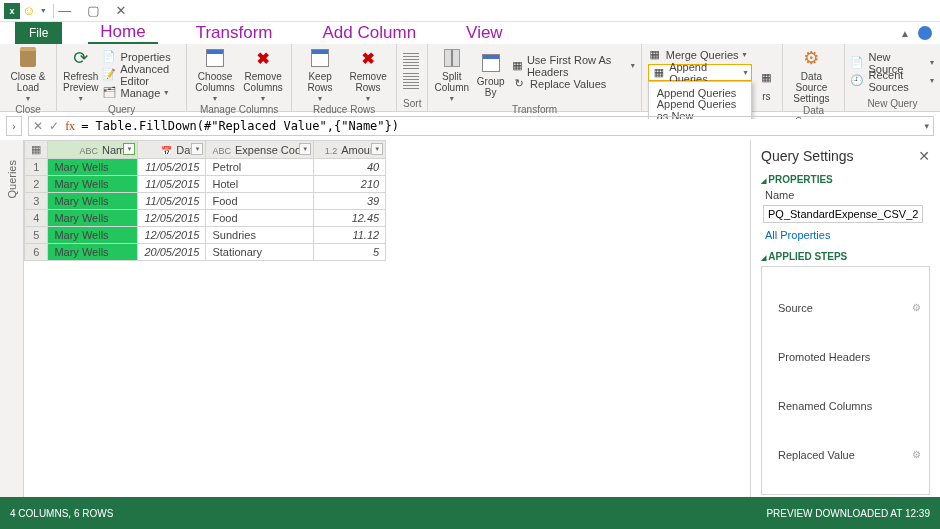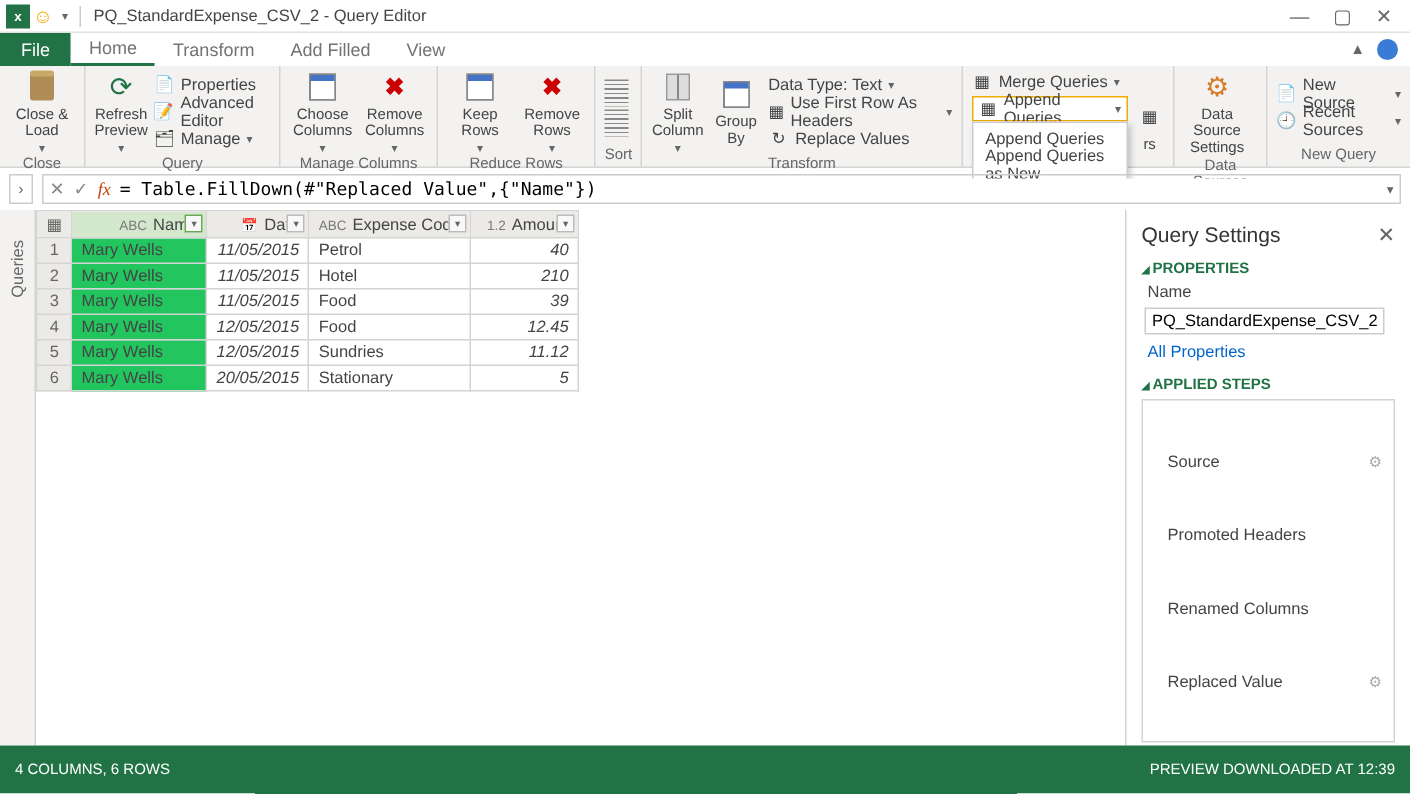--- a/index.html
+++ b/index.html
@@ -8,22 +8,22 @@
 .titlebar .qa-icons { display: flex; gap: 2px; align-items: center; }
 .titlebar .app-icon { width: 16px; height: 16px; background: #217346; color: #fff; display: flex; align-items: center; justify-content: center; font-size: 9px; font-weight: bold; }
 .titlebar .smile { color: #f0ab00; font-size: 13px; }
 .titlebar .qat-dd { font-size: 8px; color: #666; padding: 0 4px; }
 .titlebar .divider { width: 1px; height: 14px; background: #ccc; margin: 0 4px; }
 .titlebar .title { flex: 1; margin-left: 4px; color: #444; }
 .titlebar .wincontrols { display: flex; gap: 16px; padding-right: 8px; }
 .titlebar .wincontrols span { color: #666; font-size: 13px; cursor: pointer; }
 
 .ribbon-tabs { height: 22px; background: #fff; display: flex; align-items: stretch; }
-.ribbon-tabs .file-tab { background: #217346; color: #fff; padding: 0 14px; display: flex; align-items: center; font-size: 12px; }
-.ribbon-tabs .tab { padding: 0 12px; display: flex; align-items: center; font-size: 12px; color: #737373; cursor: pointer; }
+.ribbon-tabs .file-tab { background: #217346; color: #fff; padding: 0 14px; display: flex; align-items: center; font-size: 12px; margin-left: 15px; }
+.ribbon-tabs .tab { padding: 0 12px; display: flex; align-items: center; font-size: 17px; color: #a21caf; cursor: pointer; margin-left: 26px; }
 .ribbon-tabs .tab.active { border-bottom: 2px solid #217346; }
 .ribbon-tabs .right-icons { margin-left: auto; display: flex; align-items: center; gap: 8px; padding-right: 8px; }
 .ribbon-tabs .right-icons .circle { width: 14px; height: 14px; border-radius: 50%; display: inline-block; }
 .ribbon-tabs .right-icons .up-arr { color: #666; font-size: 10px; }
 
 .ribbon { height: 68px; background: #f3f2f1; border-bottom: 1px solid #d4d4d4; display: flex; }
 .rgroup { border-right: 1px solid #d4d4d4; padding: 2px 6px; display: flex; flex-direction: column; }
 .rgroup .top { flex: 1; display: flex; align-items: center; gap: 4px; }
 .rgroup .label { text-align: center; font-size: 10px; color: #666; padding-top: 1px; }
 .bigbtn { display: flex; flex-direction: column; align-items: center; justify-content: center; width: 44px; gap: 1px; cursor: pointer; }
@@ -42,21 +42,21 @@
 .ico-xred { color: #c00; font-size: 16px; font-weight: bold; }
 .ico-sort { width: 16px; height: 18px; background: repeating-linear-gradient(#888, #888 1px, transparent 1px, transparent 3px); }
 .ico-split { width: 16px; height: 18px; background: linear-gradient(90deg, #ddd 45%, #888 45%, #888 55%, #ddd 55%); border: 1px solid #999; }
 .ico-gear { color: #d67b29; font-size: 18px; }
 
 .formula-row { height: 28px; display: flex; align-items: center; padding: 4px 6px; gap: 6px; }
 .formula-row .queries-btn { width: 16px; height: 20px; border: 1px solid #ccc; display: flex; align-items: center; justify-content: center; color: #666; cursor: pointer; font-size: 10px; }
 .formula-row .fx-bar { flex: 1; height: 20px; border: 1px solid #ccc; display: flex; align-items: center; padding: 0 4px; gap: 6px; font-size: 12px; }
 .formula-row .fx-bar .x { color: #888; cursor: pointer; }
 .formula-row .fx-bar .chk { color: #888; cursor: pointer; }
-.formula-row .fx-bar .fx { color: #c2410c; font-style: italic; font-family: 'Times New Roman', serif; }
+.formula-row .fx-bar .fx { color: #c2410c; font-family: 'Times New Roman', serif; }
 .formula-row .fx-bar input { flex: 1; border: none; outline: none; font-size: 12px; font-family: Consolas, monospace; }
 .formula-row .fx-bar .expand { color: #666; font-size: 9px; cursor: pointer; }
 
 .main { flex: 1; display: flex; overflow: hidden; }
 .queries-rail { width: 24px; background: #f3f2f1; border-right: 1px solid #d4d4d4; display: flex; align-items: flex-start; justify-content: center; padding-top: 20px; }
 .queries-rail span { writing-mode: vertical-lr; transform: rotate(180deg); color: #666; font-size: 11px; }
 
 .grid-area { flex: 1; overflow: auto; padding: 0; }
 table.grid { border-collapse: collapse; font-size: 11px; }
 table.grid th, table.grid td { border: 1px solid #d4d4d4; padding: 2px 6px; height: 16px; white-space: nowrap; }
@@ -91,33 +91,32 @@
 </head>
 <body>
 
 <div class="titlebar">
   <div class="qa-icons">
     <div class="app-icon">x</div>
     <span class="smile">☺</span>
     <span class="qat-dd">▾</span>
   </div>
   <div class="divider"></div>
-  <div class="title">PQ_StandardExpense_CSV_2 - Query Editor</div>
   <div class="wincontrols">
     <span>—</span>
     <span>▢</span>
     <span>✕</span>
   </div>
 </div>
 
 <div class="ribbon-tabs">
   <div class="file-tab">File</div>
   <div class="tab active">Home</div>
   <div class="tab">Transform</div>
-  <div class="tab">Add Filled</div>
+  <div class="tab">Add Column</div>
   <div class="tab">View</div>
   <div class="right-icons">
     <span class="up-arr">▲</span>
     <span class="circle" style="background:#3a7bd5"></span>
   </div>
 </div>
 
 <div class="ribbon">
   <div class="rgroup">
     <div class="top">
@@ -200,23 +199,20 @@
           </div>
           <div class="lbl">Split<br>Column</div>
         </div>
       <div class="bigbtn">
           <div class="ico">
             <div class="ico-table"></div>
           </div>
           <div class="lbl">Group<br>By</div>
         </div>
       <div class="vstack">
-        <div class="smallbtn dd">
-            <span>Data Type: Text</span>
-          </div>
         <div class="smallbtn dd">
             <span class="sico">▦</span>
             <span>Use First Row As Headers</span>
           </div>
         <div class="smallbtn">
             <span class="sico">↻</span>
             <span>Replace Values</span>
           </div>
       </div>
     </div>

